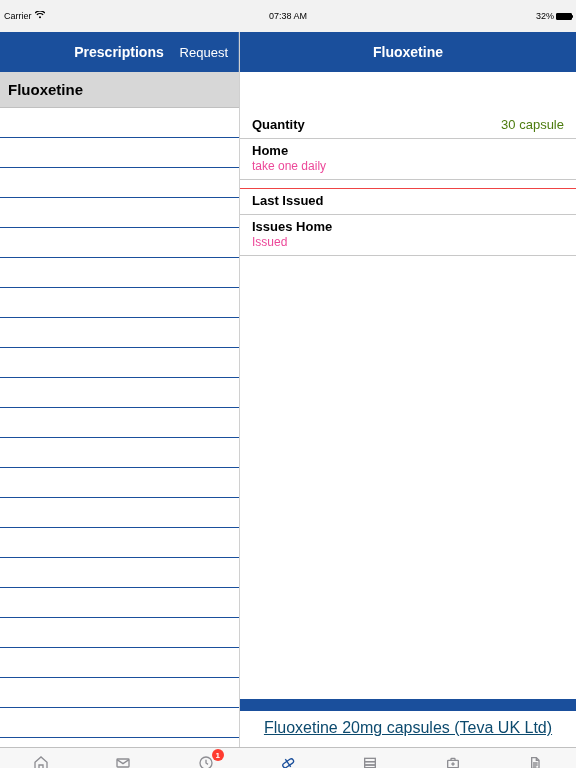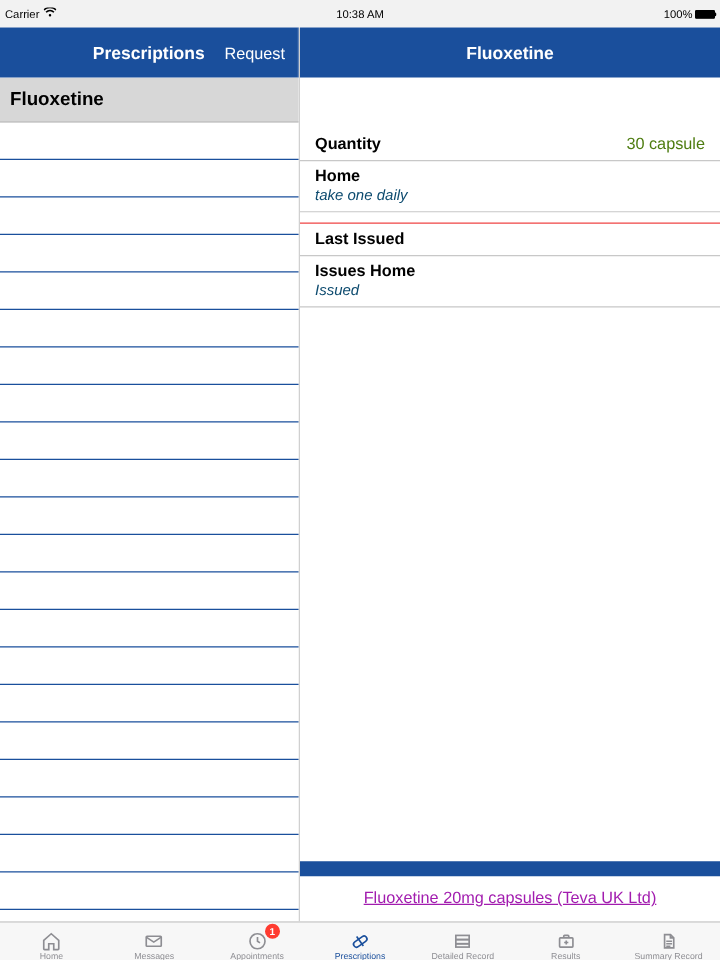--- a/index.html
+++ b/index.html
@@ -1,17 +1,17 @@
 <!DOCTYPE html>
 <html><head>
 <meta charset="utf-8">
 <style>
   * { box-sizing: border-box; margin: 0; padding: 0; }
   html, body { width: 576px; height: 768px; font-family: -apple-system, "Helvetica Neue", Arial, sans-serif; overflow: hidden; background:#f2f2f2;}
-  .status-bar { height: 22px; font-size: 9px; color: #000; display:flex; align-items:center; padding:0 4px; position:relative;}
+  .status-bar { height: 32px; font-size: 9px; color: #000; display:flex; align-items:center; padding:0 4px; position:relative;}
   .status-left { display:flex; align-items:center; gap:3px; width:240px;}
   .status-center { position:absolute; left:0; right:0; text-align:center; pointer-events:none;}
   .status-right { margin-left:auto; display:flex; align-items:center; gap:2px;}
   .wifi-dots { letter-spacing:-1px; font-size:8px;}
   .battery { width:16px; height:7px; border:1px solid #000; border-radius:1px; background:#000; position:relative; display:inline-block;}
   .battery:after { content:""; position:absolute; right:-2px; top:1.5px; width:1.5px; height:3px; background:#000; border-radius:0 1px 1px 0;}
   
   .app { display:flex; height: 715px; }
   .left-pane { width:240px; display:flex; flex-direction:column; background:#fff; border-right:1px solid #d0d0d0;}
   .right-pane { flex:1; display:flex; flex-direction:column; background:#fff;}
@@ -20,48 +20,48 @@
   .nav-title { font-weight:600; font-size:14px; position:absolute; left:0; right:0; text-align:center; pointer-events:none;}
   .nav-action { position:absolute; right:10px; font-size:13px;margin-left:28px; }
   .list { flex:1; overflow:hidden; }
   .list-row { height:30px; border-bottom:1px solid #1a4f9c; display:flex; align-items:center; padding:0 8px; font-size:14px; font-weight:700; color:#000;}
   .list-row.selected { background:#d7d7d7; border-bottom:1px solid #c0c0c0; height:36px; font-size:15px;}
   .details { flex:1; padding:0; overflow:hidden;}
   .detail-row { border-bottom:1px solid #c8c8c8; padding:4px 12px 6px; display:flex; flex-direction:column;}
   .detail-row.first { border-top:0; margin-top:11px;}
   .detail-label { font-weight:700; font-size:13px; color:#000; display:flex; justify-content:space-between; align-items:center;}
   .detail-value-inline { font-weight:400; color:#4d7c0f; font-size:13px;}
-  .detail-sub { color:#0c4a6e; font-size:12px; margin-top:1px;font-style:italic;}
+  .detail-sub { color:#ec4899; font-size:12px; margin-top:1px;}
   .section-gap { height:8px; background:#fff;}
   .blue-strip { height:12px; background:#1a4f9c;}
   .footer-link { text-align:center; padding:8px 4px 10px; }
-  .footer-link a { color:#a21caf; font-size:13px; text-decoration:underline; }
+  .footer-link a { color:#0c4a6e; font-size:16px; text-decoration:underline; }
   
   .tab-bar { height:38px; background:#f7f7f7; border-top:1px solid #c0c0c0; display:flex;}
   .tab { flex:1; display:flex; flex-direction:column; align-items:center; justify-content:center; gap:1px; color:#8e8e93; font-size:7px; position:relative;}
   .tab.active { color:#1a4f9c; }
   .tab-icon { width:18px; height:16px; display:flex; align-items:center; justify-content:center;}
   .tab-icon svg { width:18px; height:16px; }
   .badge { position:absolute; top:1px; right:28%; background:#ff3b30; color:#fff; border-radius:8px; min-width:12px; height:12px; font-size:8px; display:flex; align-items:center; justify-content:center; padding:0 2px; font-weight:600;}
 </style>
 </head>
 <body>
 
 <div class="status-bar">
   <div class="status-left">
     <span>Carrier</span>
     <span class="wifi-dots">
       <svg width="10" height="8" viewBox="0 0 10 8">
           <path d="M5 7.2a1 1 0 100-2 1 1 0 000 2zM2.3 4.2a4 4 0 015.4 0l.9-.9a5.3 5.3 0 00-7.2 0l.9.9zM.5 2.4a6.5 6.5 0 019 0l.9-.9a7.8 7.8 0 00-10.8 0l.9.9z" fill="#000"></path>
         </svg>
     </span>
   </div>
-  <div class="status-center">10:38 AM</div>
+  <div class="status-center">07:38 AM</div>
   <div class="status-right">
-    <span>100%</span>
+    <span>32%</span>
     <span class="battery"></span>
   </div>
 </div>
 
 <div class="app">
   <div class="left-pane">
     <div class="nav-bar">
       <div class="nav-title">Prescriptions</div>
       <div class="nav-action">Request</div>
     </div>

